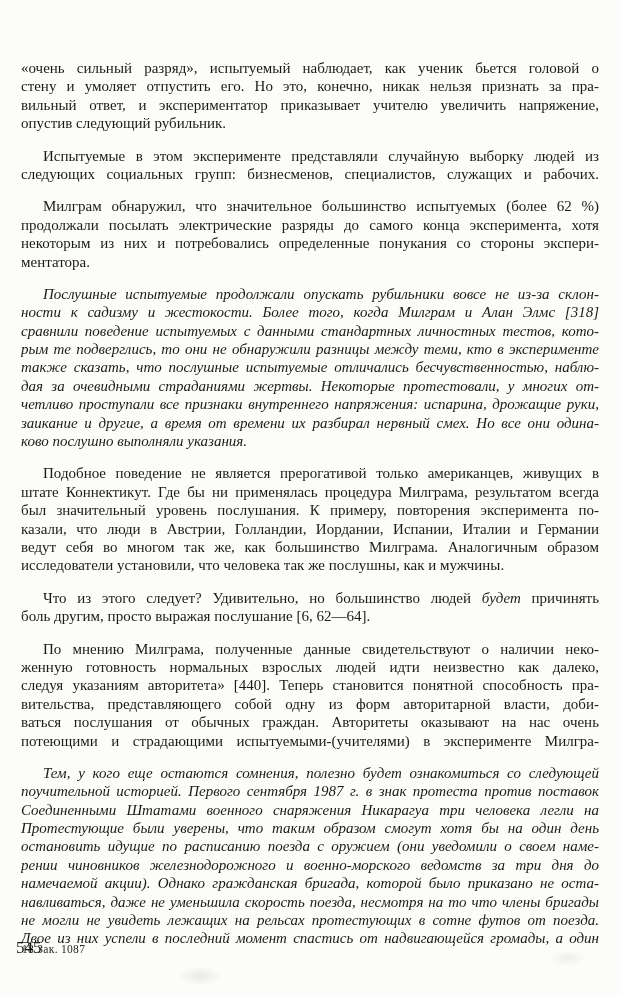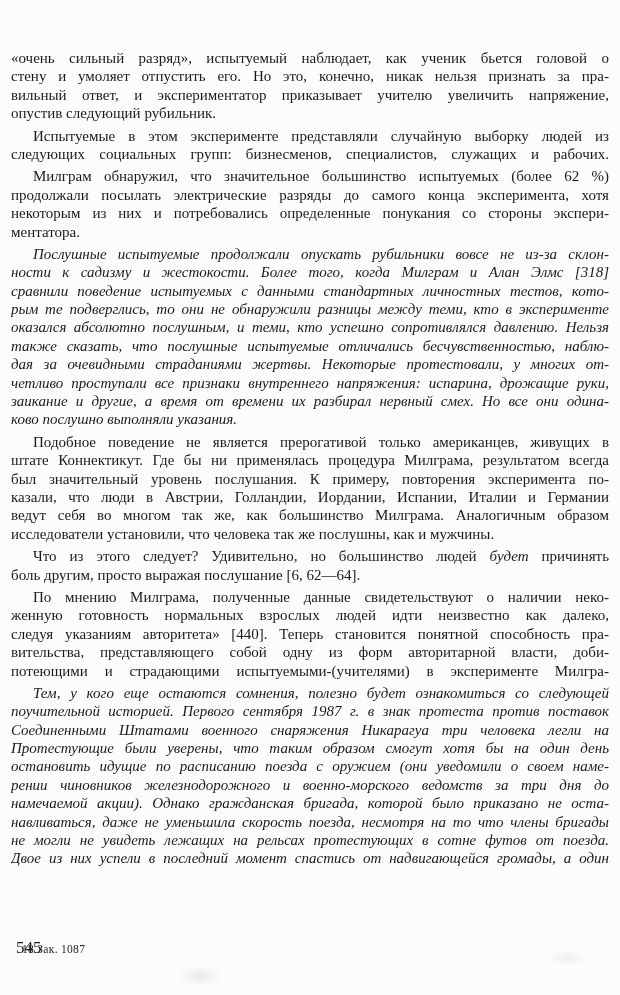--- a/index.html
+++ b/index.html
@@ -22,21 +22,21 @@
   }
   .text-block {
     position: absolute;
     top: 45px;
     left: 7px;
     width: 606px;
     font-size: 15px;
     line-height: 18.4px;
   }
   .paragraph {
-    margin: 4px;
+    margin: 14px;
     font-family: Liberation Serif, serif;
   }
   .paragraph.italic {
     font-style: italic;
   }
   .line {
     height: 18.4px;
     overflow: hidden;
     text-align: justify;
     text-align-last: justify;
@@ -112,21 +112,20 @@
         <div class="line firstline"><span>Милграм обнаружил, что значительное большинство испытуемых (более 62 %)</span></div>
         <div class="line"><span>продолжали посылать электрические разряды до самого конца эксперимента, хотя</span></div>
         <div class="line"><span>некоторым из них и потребовались определенные понукания со стороны экспери-</span></div>
         <div class="line lastline"><span>ментатора.</span></div>
       </div>
       <div class="paragraph italic indent">
         <div class="line firstline"><span>Послушные испытуемые продолжали опускать рубильники вовсе не из-за склон-</span></div>
         <div class="line"><span>ности к садизму и жестокости. Более того, когда Милграм и Алан Элмс [318]</span></div>
         <div class="line"><span>сравнили поведение испытуемых с данными стандартных личностных тестов, кото-</span></div>
         <div class="line"><span>рым те подверглись, то они не обнаружили разницы между теми, кто в эксперименте</span></div>
-        <div class="line"><span>оказался абсолютно послушным, и теми, кто успешно сопротивлялся давлению. Нельзя</span></div>
         <div class="line"><span>также сказать, что послушные испытуемые отличались бесчувственностью, наблю-</span></div>
         <div class="line"><span>дая за очевидными страданиями жертвы. Некоторые протестовали, у многих от-</span></div>
         <div class="line"><span>четливо проступали все признаки внутреннего напряжения: испарина, дрожащие руки,</span></div>
         <div class="line"><span>заикание и другие, а время от времени их разбирал нервный смех. Но все они одина-</span></div>
         <div class="line lastline"><span>ково послушно выполняли указания.</span></div>
       </div>
       <div class="paragraph indent">
         <div class="line firstline"><span>Подобное поведение не является прерогативой только американцев, живущих в</span></div>
         <div class="line"><span>штате Коннектикут. Где бы ни применялась процедура Милграма, результатом всегда</span></div>
         <div class="line"><span>был значительный уровень послушания. К примеру, повторения эксперимента по-</span></div>
@@ -136,20 +135,21 @@
       </div>
       <div class="paragraph indent">
         <div class="line firstline"><span>Что из этого следует? Удивительно, но большинство людей </span><span class="run-italic">будет</span><span> причинять</span></div>
         <div class="line lastline"><span>боль другим, просто выражая послушание [6, 62—64].</span></div>
       </div>
       <div class="paragraph indent">
         <div class="line firstline"><span>По мнению Милграма, полученные данные свидетельствуют о наличии неко-</span></div>
         <div class="line"><span>женную готовность нормальных взрослых людей идти неизвестно как далеко,</span></div>
         <div class="line"><span>следуя указаниям авторитета» [440]. Теперь становится понятной способность пра-</span></div>
         <div class="line"><span>вительства, представляющего собой одну из форм авторитарной власти, доби-</span></div>
+        <div class="line"><span>ваться послушания от обычных граждан. Авторитеты оказывают на нас очень</span></div>
         <div class="line"><span>потеющими и страдающими испытуемыми-(учителями) в эксперименте Милгра-</span></div>
       </div>
       <div class="paragraph italic indent">
         <div class="line firstline"><span>Тем, у кого еще остаются сомнения, полезно будет ознакомиться со следующей</span></div>
         <div class="line"><span>поучительной историей. Первого сентября 1987 г. в знак протеста против поставок</span></div>
         <div class="line"><span>Соединенными Штатами военного снаряжения Никарагуа три человека легли на</span></div>
         <div class="line"><span>Протестующие были уверены, что таким образом смогут хотя бы на один день</span></div>
         <div class="line"><span>остановить идущие по расписанию поезда с оружием (они уведомили о своем наме-</span></div>
         <div class="line"><span>рении чиновников железнодорожного и военно-морского ведомств за три дня до</span></div>
         <div class="line"><span>намечаемой акции). Однако гражданская бригада, которой было приказано не оста-</span></div>

